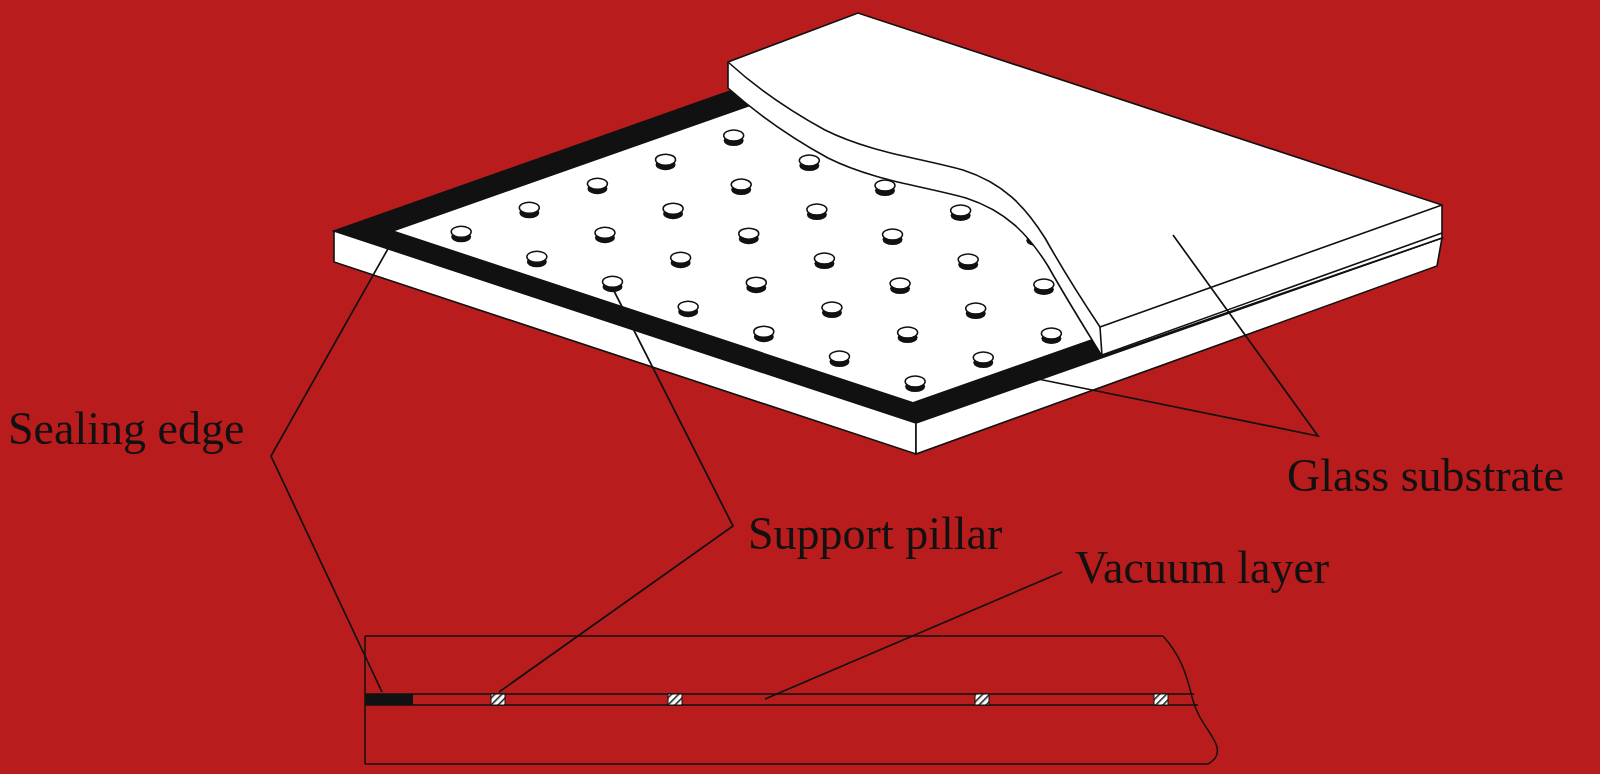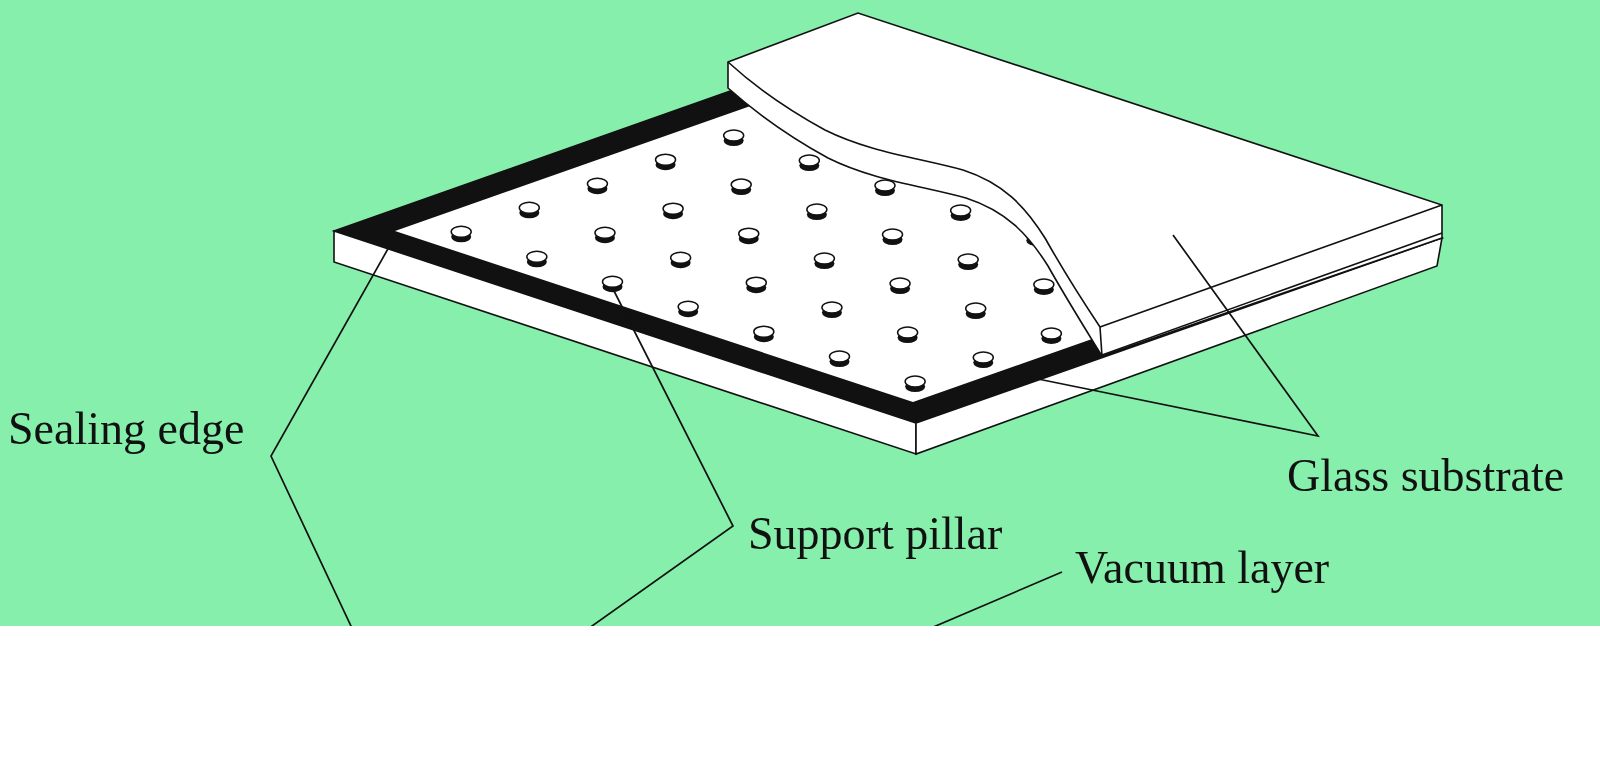--- a/index.html
+++ b/index.html
@@ -1,16 +1,16 @@
 <!DOCTYPE html>
 <html><head>
 <meta charset="utf-8">
 <style>
   html,body{margin:0;padding:0;background:#ffffff;}
-  .stage{position:relative;width:1600px;height:626px;background:#86efac;overflow:hidden;}
+  .stage{position:relative;width:1600px;height:774px;background:#b91c1c;overflow:hidden;}
   svg{display:block;}
   text.lbl{font-family:"Liberation Serif","DejaVu Serif",serif;font-size:46px;fill:#111;}
 </style>
 </head>
 <body>
 
 <div class="stage">
   <svg id="fig" width="1600" height="774" viewBox="0 0 1600 774">
     <defs>
       <pattern id="hatch" patternUnits="userSpaceOnUse" width="5" height="5" patternTransform="rotate(45)">

